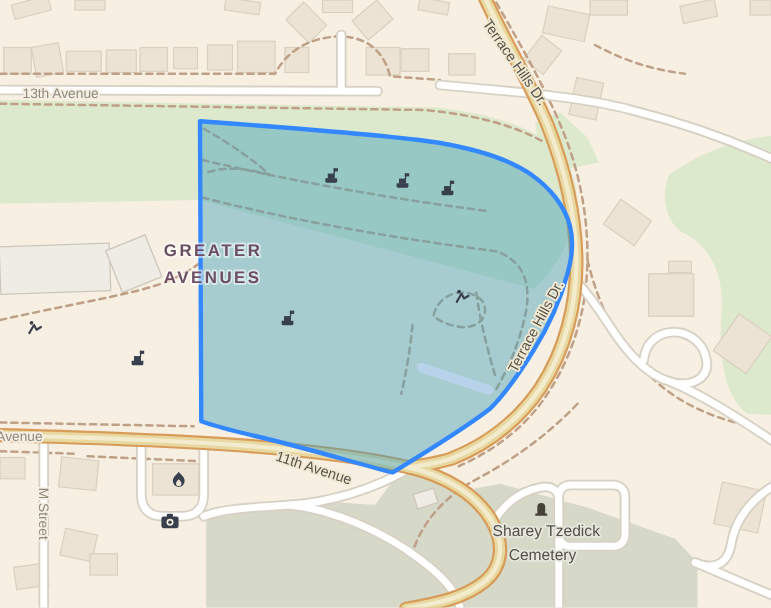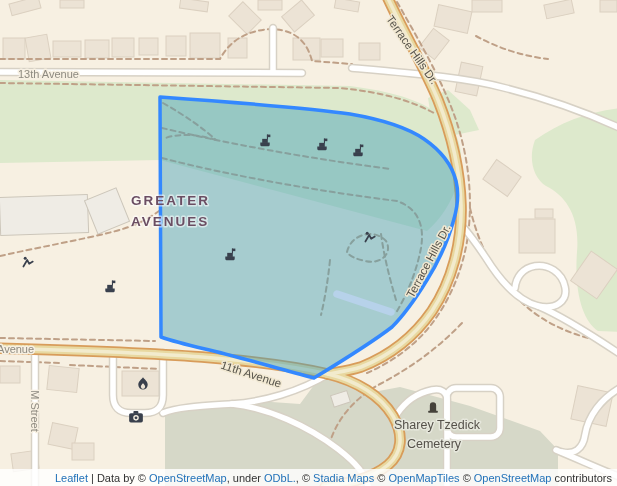--- a/index.html
+++ b/index.html
@@ -210,16 +210,13 @@
     <text class="lbl-dark" x="250" y="378" text-anchor="middle" font-size="12" transform="rotate(18 250 378)">11th Avenue</text>
     <text class="lbl-dark" x="409" y="52" text-anchor="middle" transform="rotate(55 409 52)">Terrace Hills Dr.</text>
     <text class="lbl-dark" x="432" y="263" text-anchor="middle" transform="rotate(-62 432 263)">Terrace Hills Dr.</text>
     <text class="place" x="131" y="205">GREATER</text>
     <text class="place" x="131" y="226">AVENUES</text>
     <text class="lbl-poi" x="437" y="429" text-anchor="middle">Sharey Tzedick</text>
     <text class="lbl-poi" x="434" y="448" text-anchor="middle">Cemetery</text>
   </g>
 </svg>
 
-<div class="attribution">
-  <a>Leaflet</a><span> | Data by © </span><a>OpenStreetMap</a><span>, under </span><a>ODbL.</a><span>, © </span><a>Stadia Maps</a><span> © </span><a>OpenMapTiles</a><span> © </span><a>OpenStreetMap</a><span> contributors</span>
 </div>
-</div>
 
 </body></html>

